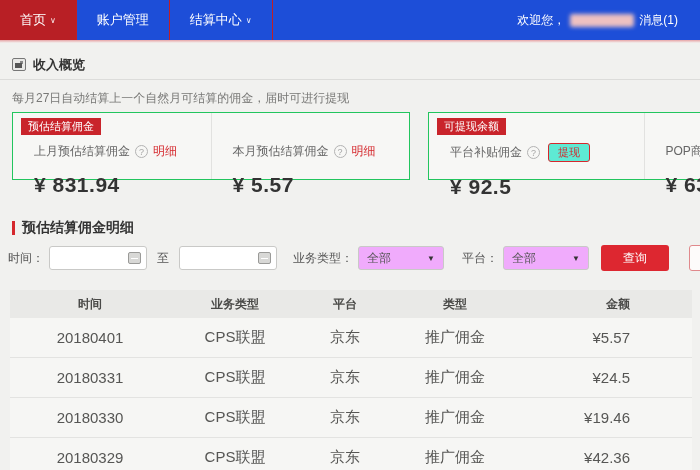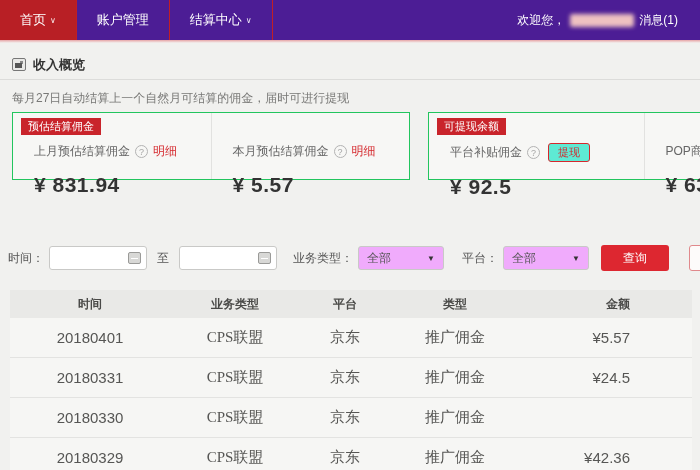--- a/index.html
+++ b/index.html
@@ -1,20 +1,20 @@
 <!DOCTYPE html>
 <html><head>
 <meta charset="utf-8">
 <style>
   * { margin:0; padding:0; box-sizing:border-box; }
   body { font-family:"Liberation Sans",sans-serif; }
   #screen{ position:relative; width:700px; height:470px; background:#f1f1ef; overflow:hidden; }
 
   
-  .topnav{ position:absolute; top:0; left:0; right:0; height:40px; background:#4c1d95; display:flex; }
+  .topnav{ position:absolute; top:0; left:0; right:0; height:40px; background:#1d4ed8; display:flex; }
   .nav-item{ padding:0 20px; display:flex; align-items:center; justify-content:center; gap:4px;
              color:#fff; font-size:13px; border-right:1px solid #c01f26; cursor:pointer; }
   .nav-item.active{ background:#b81f25; }
   .nav-arrow{ font-size:8px; opacity:.9; }
   .nav-right{ margin-left:auto; display:flex; align-items:center; gap:5px; color:#fff; font-size:12px; padding-right:22px; }
   .blur-name{ width:64px; height:13px; background:#eec1c1; border-radius:2px; filter:blur(2px); }
   .nav-shadow{ position:absolute; top:40px; left:0; right:0; height:3px;
                background:linear-gradient(#e7a4a6,#f3f3f1); }
 
   
@@ -73,21 +73,21 @@
                   text-align:left; padding-left:14px; flex-shrink:0;
                   font-family:"Liberation Sans",sans-serif; }
 
   
   .table{ position:absolute; top:290px; left:10px; width:682px; }
   .thead{ display:flex; height:28px; background:#e9e9e7; align-items:center; font-size:12px;
           font-weight:bold; color:#4a4a48; }
   .trow{ display:flex; height:40px; align-items:center; font-size:15px; color:#565654;
          background:#f6f6f4; border-bottom:1px solid #e3e3e1; cursor:default; }
   .c0{ width:160px; text-align:center; }
-  .c1{ width:130px; text-align:center;font-family:Liberation Serif, serif; }
+  .c1{ width:130px; text-align:center; }
   .c2{ width:90px;  text-align:center; }
   .c3{ width:130px; text-align:center; }
   .c4{ width:110px; text-align:right; }
 </style>
 </head>
 <body>
 
 <div id="screen">
 
   <div class="topnav">
@@ -148,20 +148,24 @@
       <div class="amount">¥ 92.5</div>
     </div>
     <div class="pcol">
       <div class="plabel">
         <span>POP商家佣金</span>
       </div>
       <div class="amount">¥ 636</div>
     </div>
   </div>
 
+  <div class="section-head">
+    <span class="red-bar"></span>
+    <span class="section-title">预估结算佣金明细</span>
+  </div>
 
   <div class="filters">
     <span class="flabel">时间：</span>
     <div class="date-box">
       <input class="date-field" type="text" value="" style="">
       <span class="cal-icon"></span>
     </div>
     <span class="to-label">至</span>
     <div class="date-box">
       <input class="date-field" type="text" value="" style="">
@@ -201,20 +205,21 @@
       <span class="c1">CPS联盟</span>
       <span class="c2">京东</span>
       <span class="c3">推广佣金</span>
       <span class="c4">¥24.5</span>
     </div>
     <div class="trow">
       <span class="c0">20180330</span>
       <span class="c1">CPS联盟</span>
       <span class="c2">京东</span>
       <span class="c3">推广佣金</span>
+      <span class="c4">¥19.46</span>
     </div>
     <div class="trow">
       <span class="c0">20180329</span>
       <span class="c1">CPS联盟</span>
       <span class="c2">京东</span>
       <span class="c3">推广佣金</span>
       <span class="c4">¥42.36</span>
     </div>
   </div>
 

